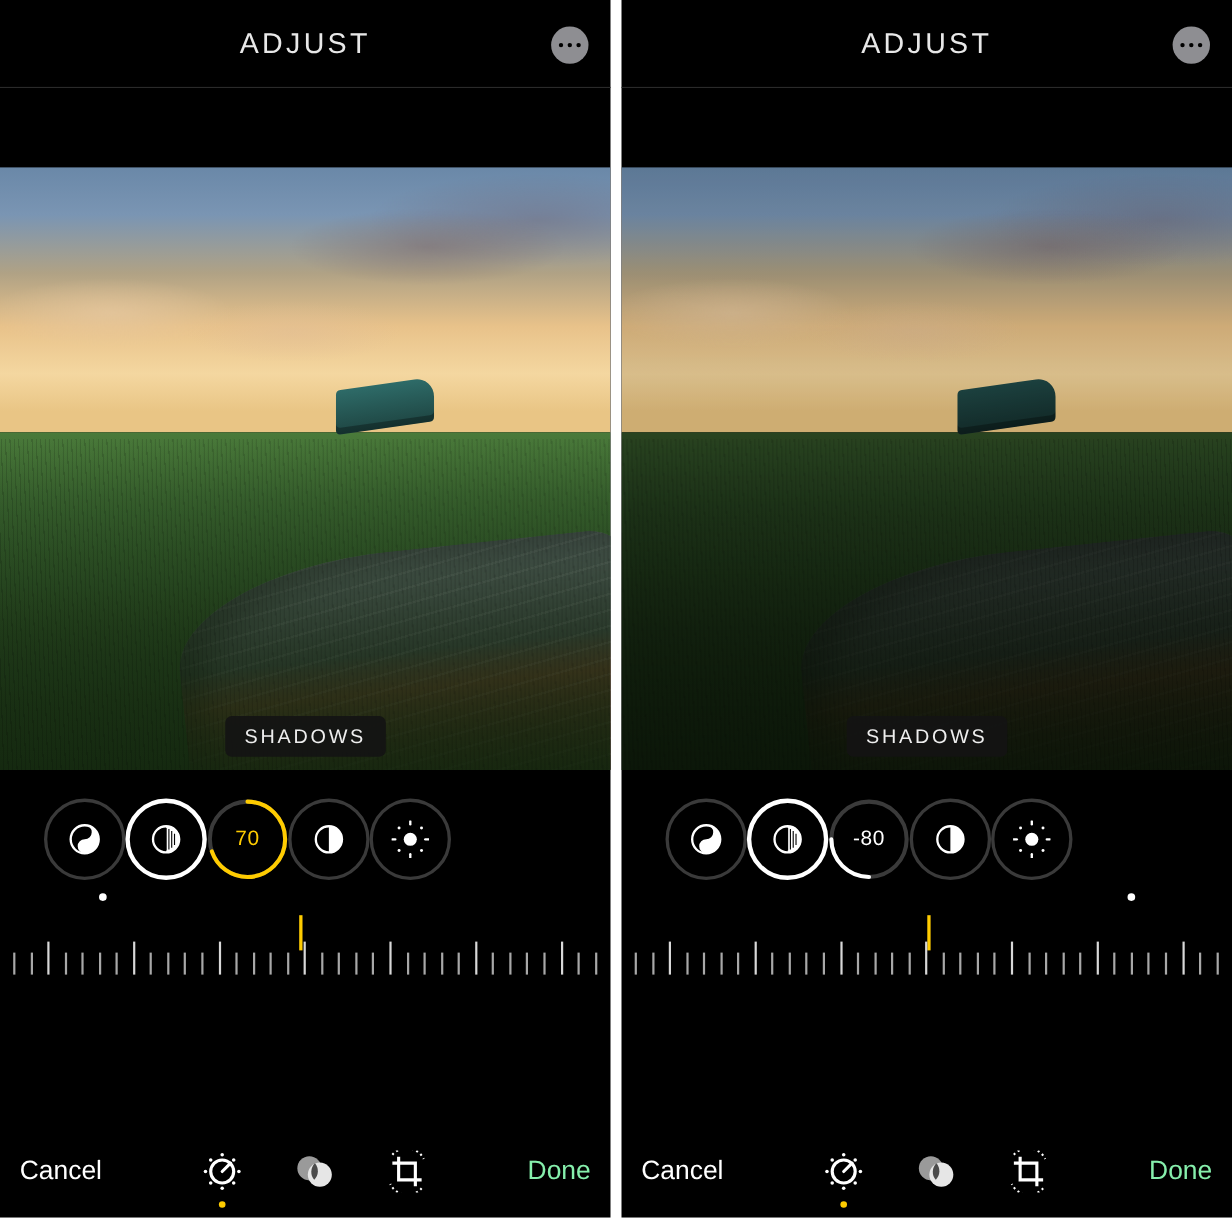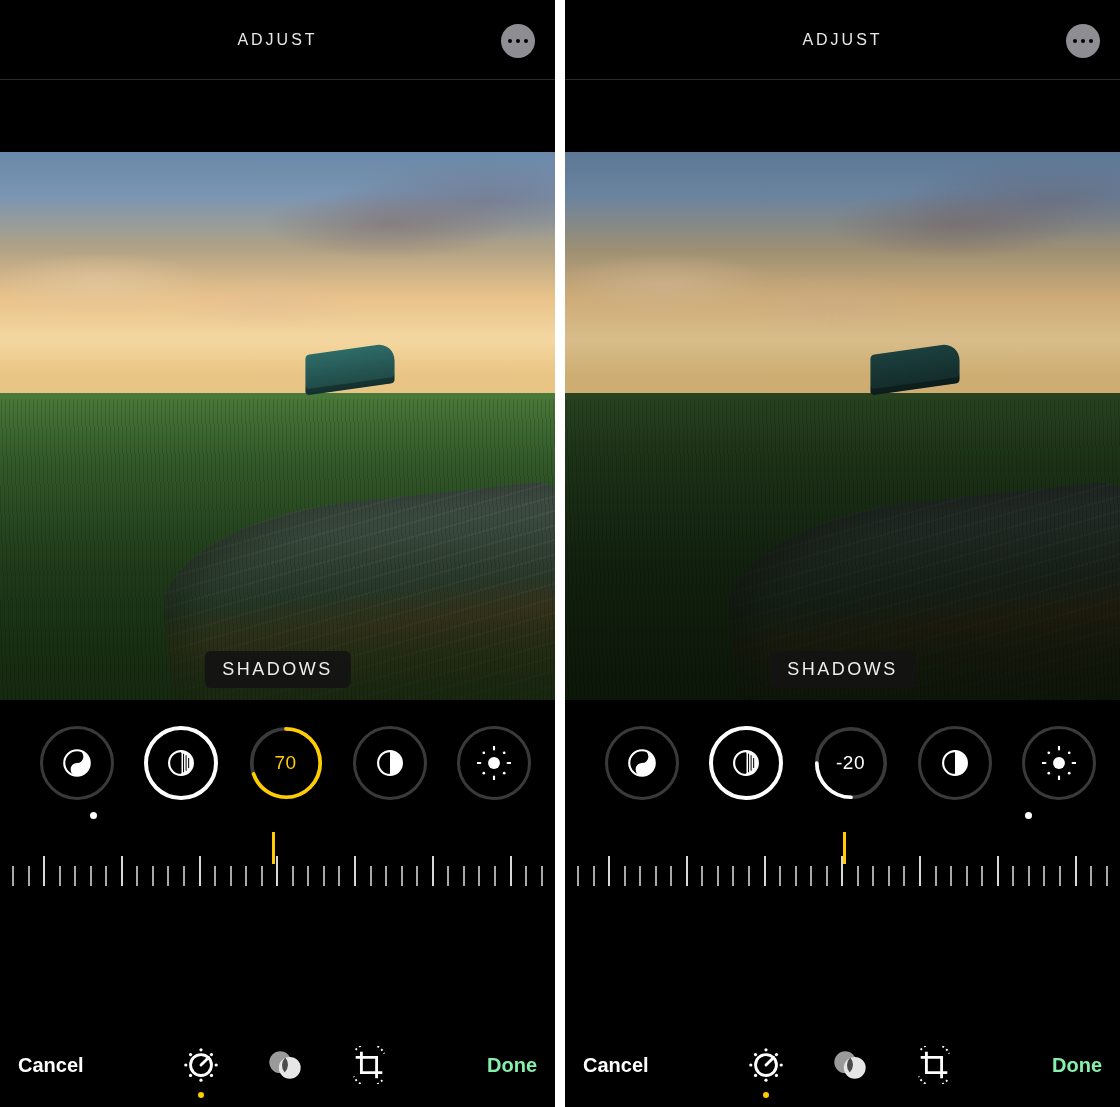--- a/index.html
+++ b/index.html
@@ -22,21 +22,21 @@
   }
   .header {
     height: 80px;
     display: flex;
     align-items: center;
     justify-content: center;
     position: relative;
     border-bottom: 1px solid #2a2a2a;
   }
   .header-title {
-    font-size: 16px;
+    font-size: 26px;
     letter-spacing: 3px;
     font-weight: 400;
     color: #e8e8e8;
   }
   .more-btn {
     position: absolute;
     right: 20px;
     top: 24px;
     width: 34px;
     height: 34px;
@@ -114,21 +114,21 @@
     position:absolute; bottom:12px; left:50%; transform:translateX(-50%);
     background: rgba(20,20,20,.92);
     border-radius: 6px;
     padding: 8px 18px;
     font-size: 18px;
     letter-spacing: 2.5px;
     color:#eee;
   }
 
   .dials {
-    display:flex; justify-content:space-between; align-items:center;
+    display:flex; align-items:center;
     padding: 26px 24px 6px;
     margin-left: 16px;
   }
   .dial {
     width: 74px; height:74px; border-radius:50%;
     border: 3px solid #3a3a3a;
     display:flex; align-items:center; justify-content:center;
     position:relative;
     color:#fff;
   }
@@ -164,21 +164,21 @@
   .pointer {
     position:absolute; top:0; width:3px; height:32px; background:#ffcc00;
   }
 
   .footer {
     position:absolute; left:0; right:0; bottom:0;
     height:78px;
     display:flex; align-items:center; justify-content:space-between;
     padding: 0 18px 6px;
   }
-  .footer .txtbtn { font-size:20px; font-weight:700; }
+  .footer .txtbtn { font-size:24px; font-weight:400; }
   .footer .cancel { color:#fff; }
   .footer .done { color:#86efac; }
   .footer-icons { display:flex; gap:46px; align-items:center; }
   .footer-icons .ficon { position:relative; width:38px; height:38px; display:flex; align-items:center; justify-content:center;}
   .footer-icons .ficon svg { width:38px; height:38px; }
   .sel-dot {
     position:absolute; bottom:-14px; left:50%; transform:translateX(-50%);
     width:6px; height:6px; border-radius:50%; background:#ffcc00;
   }
 </style>
@@ -382,21 +382,21 @@
         <line x1="23" y1="9" x2="23" y2="31" stroke="#000" stroke-width="1.2"></line>
         <line x1="26" y1="11" x2="26" y2="29" stroke="#000" stroke-width="1.2"></line>
         <line x1="29" y1="14" x2="29" y2="26" stroke="#000" stroke-width="1.2"></line>
       </svg>
     </div>
     <div class="dial active">
       <svg class="ring" viewBox="0 0 80 80">
         <circle cx="40" cy="40" r="37" fill="none" stroke="#3a3a3a" stroke-width="4"></circle>
         <circle cx="40" cy="40" r="37" fill="none" stroke="#ffffff" stroke-width="4" stroke-dasharray="232" stroke-dashoffset="174" transform="rotate(90 40 40)" stroke-linecap="round"></circle>
       </svg>
-      <div class="value" style="color:#ffffff">-20</div>
+      <div class="value" style="color:#ffffff">-80</div>
     </div>
     <div class="dial">
       <svg class="icon" viewBox="0 0 40 40">
         <circle cx="20" cy="20" r="14" fill="none" stroke="#fff" stroke-width="2.5"></circle>
         <path d="M20 6 A14 14 0 0 1 20 34 Z" fill="#fff"></path>
       </svg>
     </div>
     <div class="dial">
       <svg class="icon" viewBox="0 0 40 40">
         <circle cx="20" cy="20" r="7" fill="#fff"></circle>

